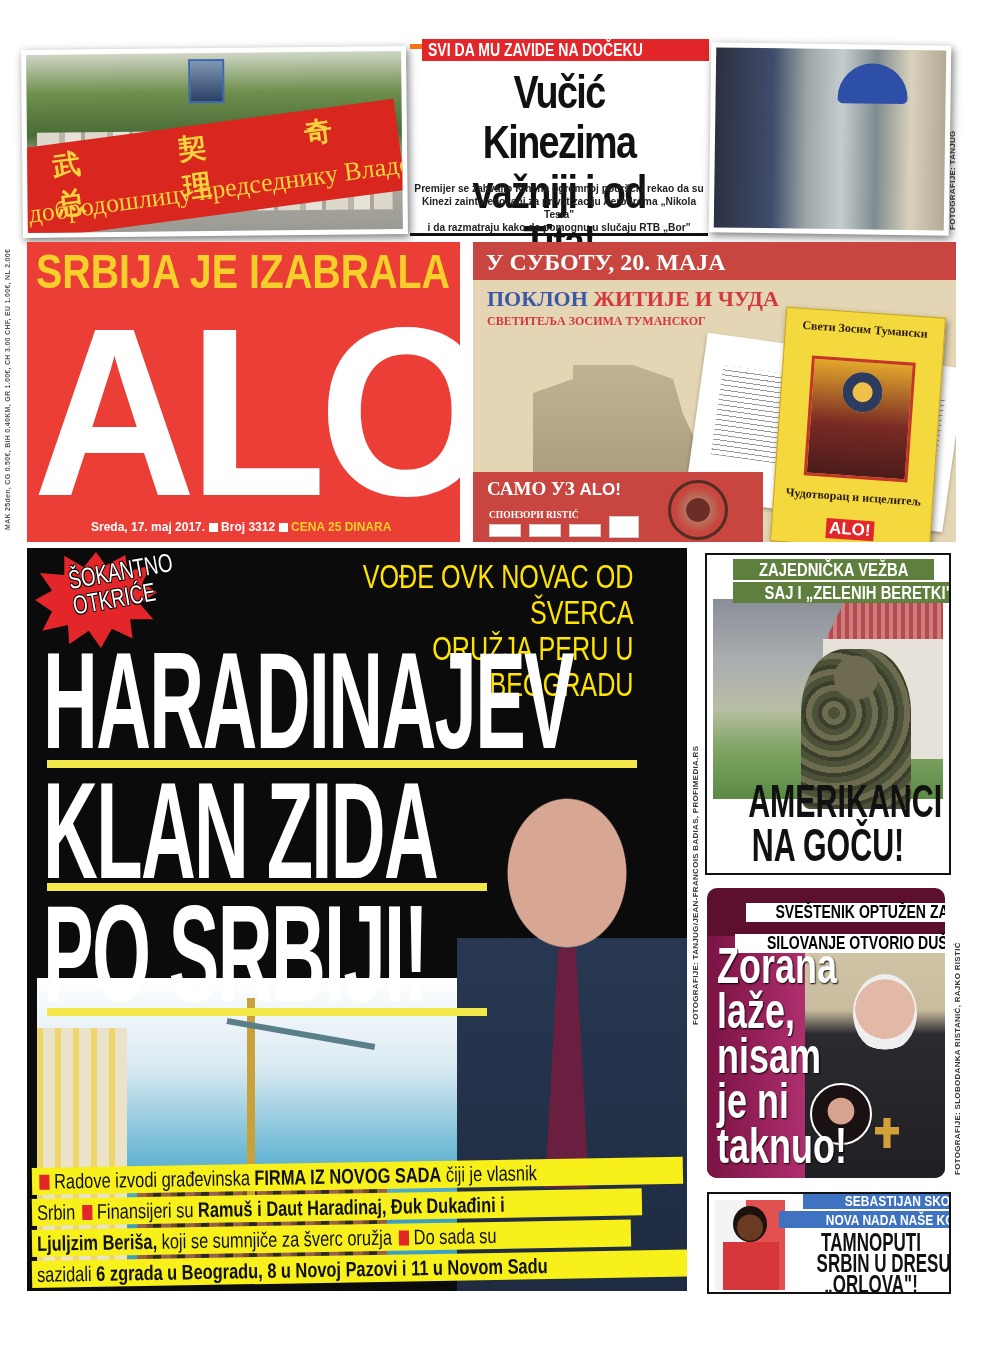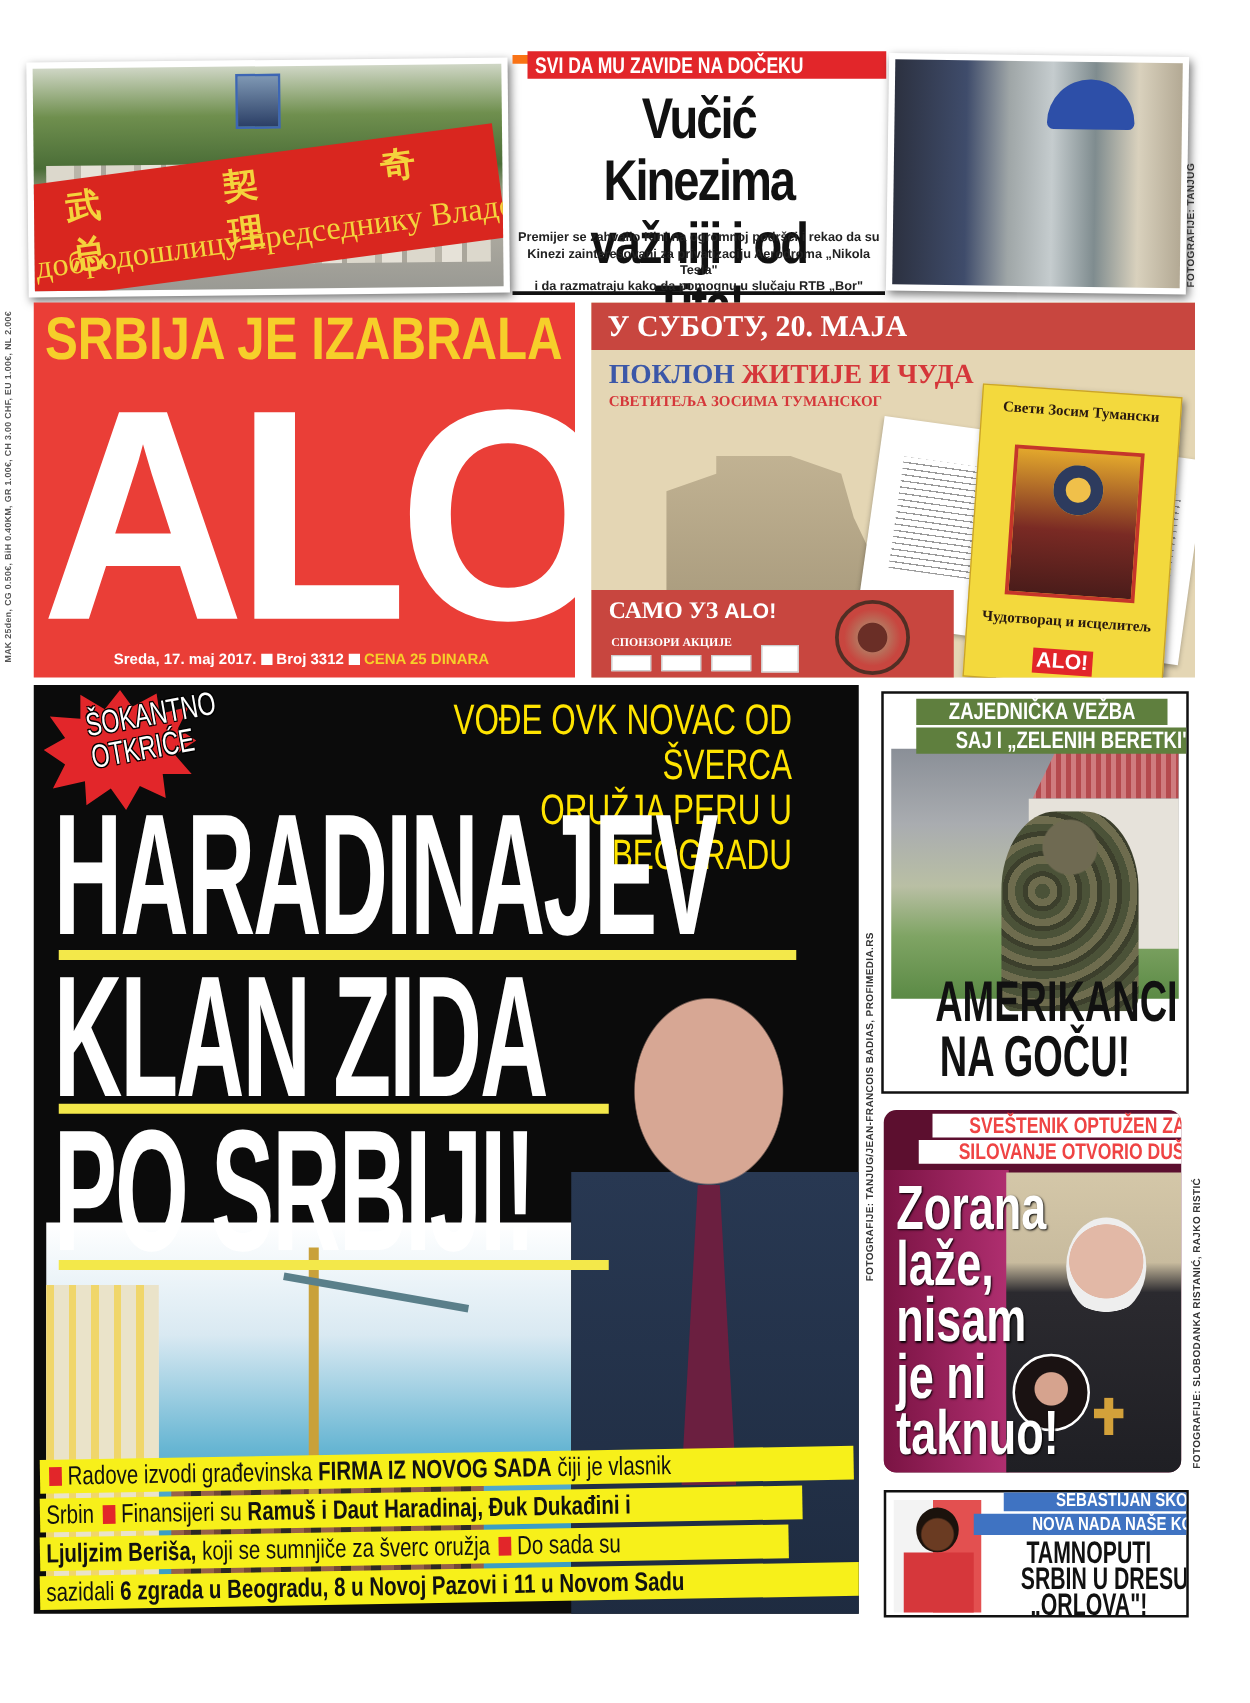--- a/index.html
+++ b/index.html
@@ -11,21 +11,21 @@
 .photo .inner{position:relative;width:100%;height:100%;overflow:hidden}
 .vcredit{position:absolute;font-size:9px;font-weight:bold;color:#333;writing-mode:vertical-rl;transform:rotate(180deg);letter-spacing:.3px;white-space:nowrap}
 
 #top-photo-left{left:22px;top:48px;width:385px;height:188px;transform:rotate(-0.6deg)}
 #top-photo-left .inner{background:linear-gradient(#cfd6c5 0,#6f8f4e 22%,#4a6d37 45%,#b7b2a5 62%,#9a9a94 100%)}
 .crowd{position:absolute;bottom:20px;left:10px;right:10px;height:80px;background:repeating-linear-gradient(90deg,#dcd8cc 0 22px,#b9b5a9 22px 28px,#e6e2d8 28px 44px,#aaa69b 44px 48px)}
 .portrait{position:absolute;left:162px;top:6px;width:36px;height:44px;background:linear-gradient(#7e97b3,#2b3f66);border:2px solid #3d66b4}
 .banner{position:absolute;left:-6px;right:-6px;bottom:-8px;height:92px;background:#d9261f;transform:rotate(-7deg);transform-origin:left bottom;color:#f4d33c;font-family:"Liberation Serif",serif}
 .banner .zh{position:absolute;top:4px;left:40px;font-size:28px;letter-spacing:46px;font-weight:bold}
 .banner .ru{position:absolute;bottom:10px;left:10px;font-size:26px;white-space:nowrap}
-#top-center{left:410px;top:44px;width:298px;height:192px;border-top:7px solid #f97316;border-bottom:3px solid #111}
+#top-center{left:410px;top:44px;width:298px;height:192px;border-top:5px solid #f97316;border-bottom:3px solid #111}
 #kicker-top{position:absolute;left:12px;top:-10px;background:#e2262a;color:#fff;height:22px;padding:0 6px;line-height:22px;font-size:18px;white-space:nowrap}
 #kicker-top span{transform:scaleX(.78)}
 #hl-top{position:absolute;left:0;top:18px;width:298px;text-align:center;font-size:46px;line-height:50px;color:#111;font-weight:bold;letter-spacing:-2px}
 #hl-top .l{display:block;transform:scaleX(.82);transform-origin:center}
 #sub-top{position:absolute;left:0;top:133px;width:298px;text-align:center;font-size:10.2px;line-height:13px;font-weight:bold;color:#222}
 #top-photo-right{left:710px;top:44px;width:240px;height:190px;transform:rotate(0.8deg)}
 #top-photo-right .inner{background:linear-gradient(90deg,#2c3140 0,#3f4c6b 25%,#9fa6a7 40%,#c5ccce 55%,#7f8c8f 70%,#d9d1bd 85%,#b3a994 100%)}
 .helmet{position:absolute;right:38px;top:14px;width:70px;height:40px;border-radius:40px 40px 6px 6px;background:#2d4fa8}
 
 #masthead{left:27px;top:242px;width:433px;height:300px;background:#ea3e37}
@@ -93,21 +93,21 @@
 #gocu-kicker .k span{transform:scaleX(.78);transform-origin:center}
 #gocu-hl{position:absolute;left:0;top:224px;width:242px;text-align:center;color:#111;font-size:46px;line-height:44px;font-weight:bold}
 #gocu-hl span{display:block;transform:scaleX(.66);transform-origin:center}
 #box-zorana{left:707px;top:888px;width:238px;height:290px;background:#5c0f2f;border-radius:10px;overflow:hidden}
 #zor-bg{position:absolute;left:0;top:48px;width:100px;height:242px;background:linear-gradient(90deg,#7a1343,#b02f70)}
 #zor-photo{position:absolute;left:98px;top:50px;width:140px;height:240px;background:linear-gradient(#d4c7a8 0,#c8bb9e 30%,#2b2a2f 40%,#1f1f24 100%)}
 #zor-photo .head{position:absolute;left:48px;top:36px;width:64px;height:78px;border-radius:50%;background:radial-gradient(circle at 50% 45%,#e2b8a6 0 55%,#eee 56% 75%,transparent 76%)}
 #zor-photo .cross{position:absolute;left:70px;top:180px;width:24px;height:30px;background:#d3a13a;clip-path:polygon(35% 0,65% 0,65% 30%,100% 30%,100% 55%,65% 55%,65% 100%,35% 100%,35% 55%,0 55%,0 30%,35% 30%)}
 #zor-inset{position:absolute;left:103px;top:195px;width:62px;height:62px;border-radius:50%;border:2px solid #fff;background:radial-gradient(circle at 50% 45%,#d6a38e 0 30%,#1a1212 32%)}
 #zor-kicker{position:absolute;left:28px;top:3px;text-align:center}
-#zor-kicker .k{display:block;margin:0 auto 2px;background:#fff;color:#ef4444;font-size:18px;line-height:19px;padding:0 5px;width:max-content}
+#zor-kicker .k{display:block;margin:12px auto 2px;background:#fff;color:#000000;font-size:18px;line-height:19px;padding:0 5px;width:max-content}
 #zor-kicker .k span{transform:scaleX(.78);transform-origin:center}
 #zor-hl{position:absolute;left:10px;top:56px;color:#fff;font-size:50px;line-height:45px;font-weight:bold;text-shadow:1px 1px 2px #000}
 #zor-hl span{display:block;transform:scaleX(.72);transform-origin:left center;white-space:nowrap}
 #zor-credit{left:953px;top:970px;height:205px;font-size:8px}
 #box-skoko{left:707px;top:1192px;width:244px;height:102px;border:2px solid #111;background:#fff;overflow:hidden}
 #skoko-photo{position:absolute;left:6px;top:6px;width:70px;height:90px;background:linear-gradient(90deg,#f3f3f3 0,#f3f3f3 45%,#e35050 45%)}
 #skoko-photo .head{position:absolute;left:18px;top:6px;width:34px;height:36px;border-radius:50%;background:radial-gradient(circle at 50% 60%,#6a3b22 0 45%,#1b120c 50%)}
 #skoko-photo .jersey{position:absolute;left:8px;top:42px;width:56px;height:48px;background:#d6373b}
 #skoko-kicker{position:absolute;left:70px;top:-2px;text-align:right}
 #skoko-kicker .k{display:block;margin:0 0 2px auto;background:#3f73c2;color:#fff;font-size:15px;line-height:17px;padding:0 4px;width:max-content}
@@ -172,21 +172,21 @@
     <div class="t" style="top:10px">Свети Зосим Тумански</div>
     <div class="icon"></div>
     <div class="t" style="top:178px">Чудотворац и исцелитељ</div>
     <div id="book-alo">ALO!</div>
   </div>
   <div id="promo-foot">
     <div id="promo-only">
       <span>САМО УЗ</span>
       <span class="alo">ALO!</span>
     </div>
-    <div id="sponsors-label">СПОНЗОРИ АКЦИЈЕ</div>
+    <div id="sponsors-label">СПОНЗОРИ RISTIĆ</div>
     <div class="sponsor" style="left:16px"></div>
     <div class="sponsor" style="left:56px"></div>
     <div class="sponsor" style="left:96px"></div>
     <div class="sponsor" style="left:136px;top:44px;height:22px;width:30px"></div>
   </div>
   <div class="seal"></div>
 </div>
 
 <div class="abs" id="main">
   <div id="photo-build">

